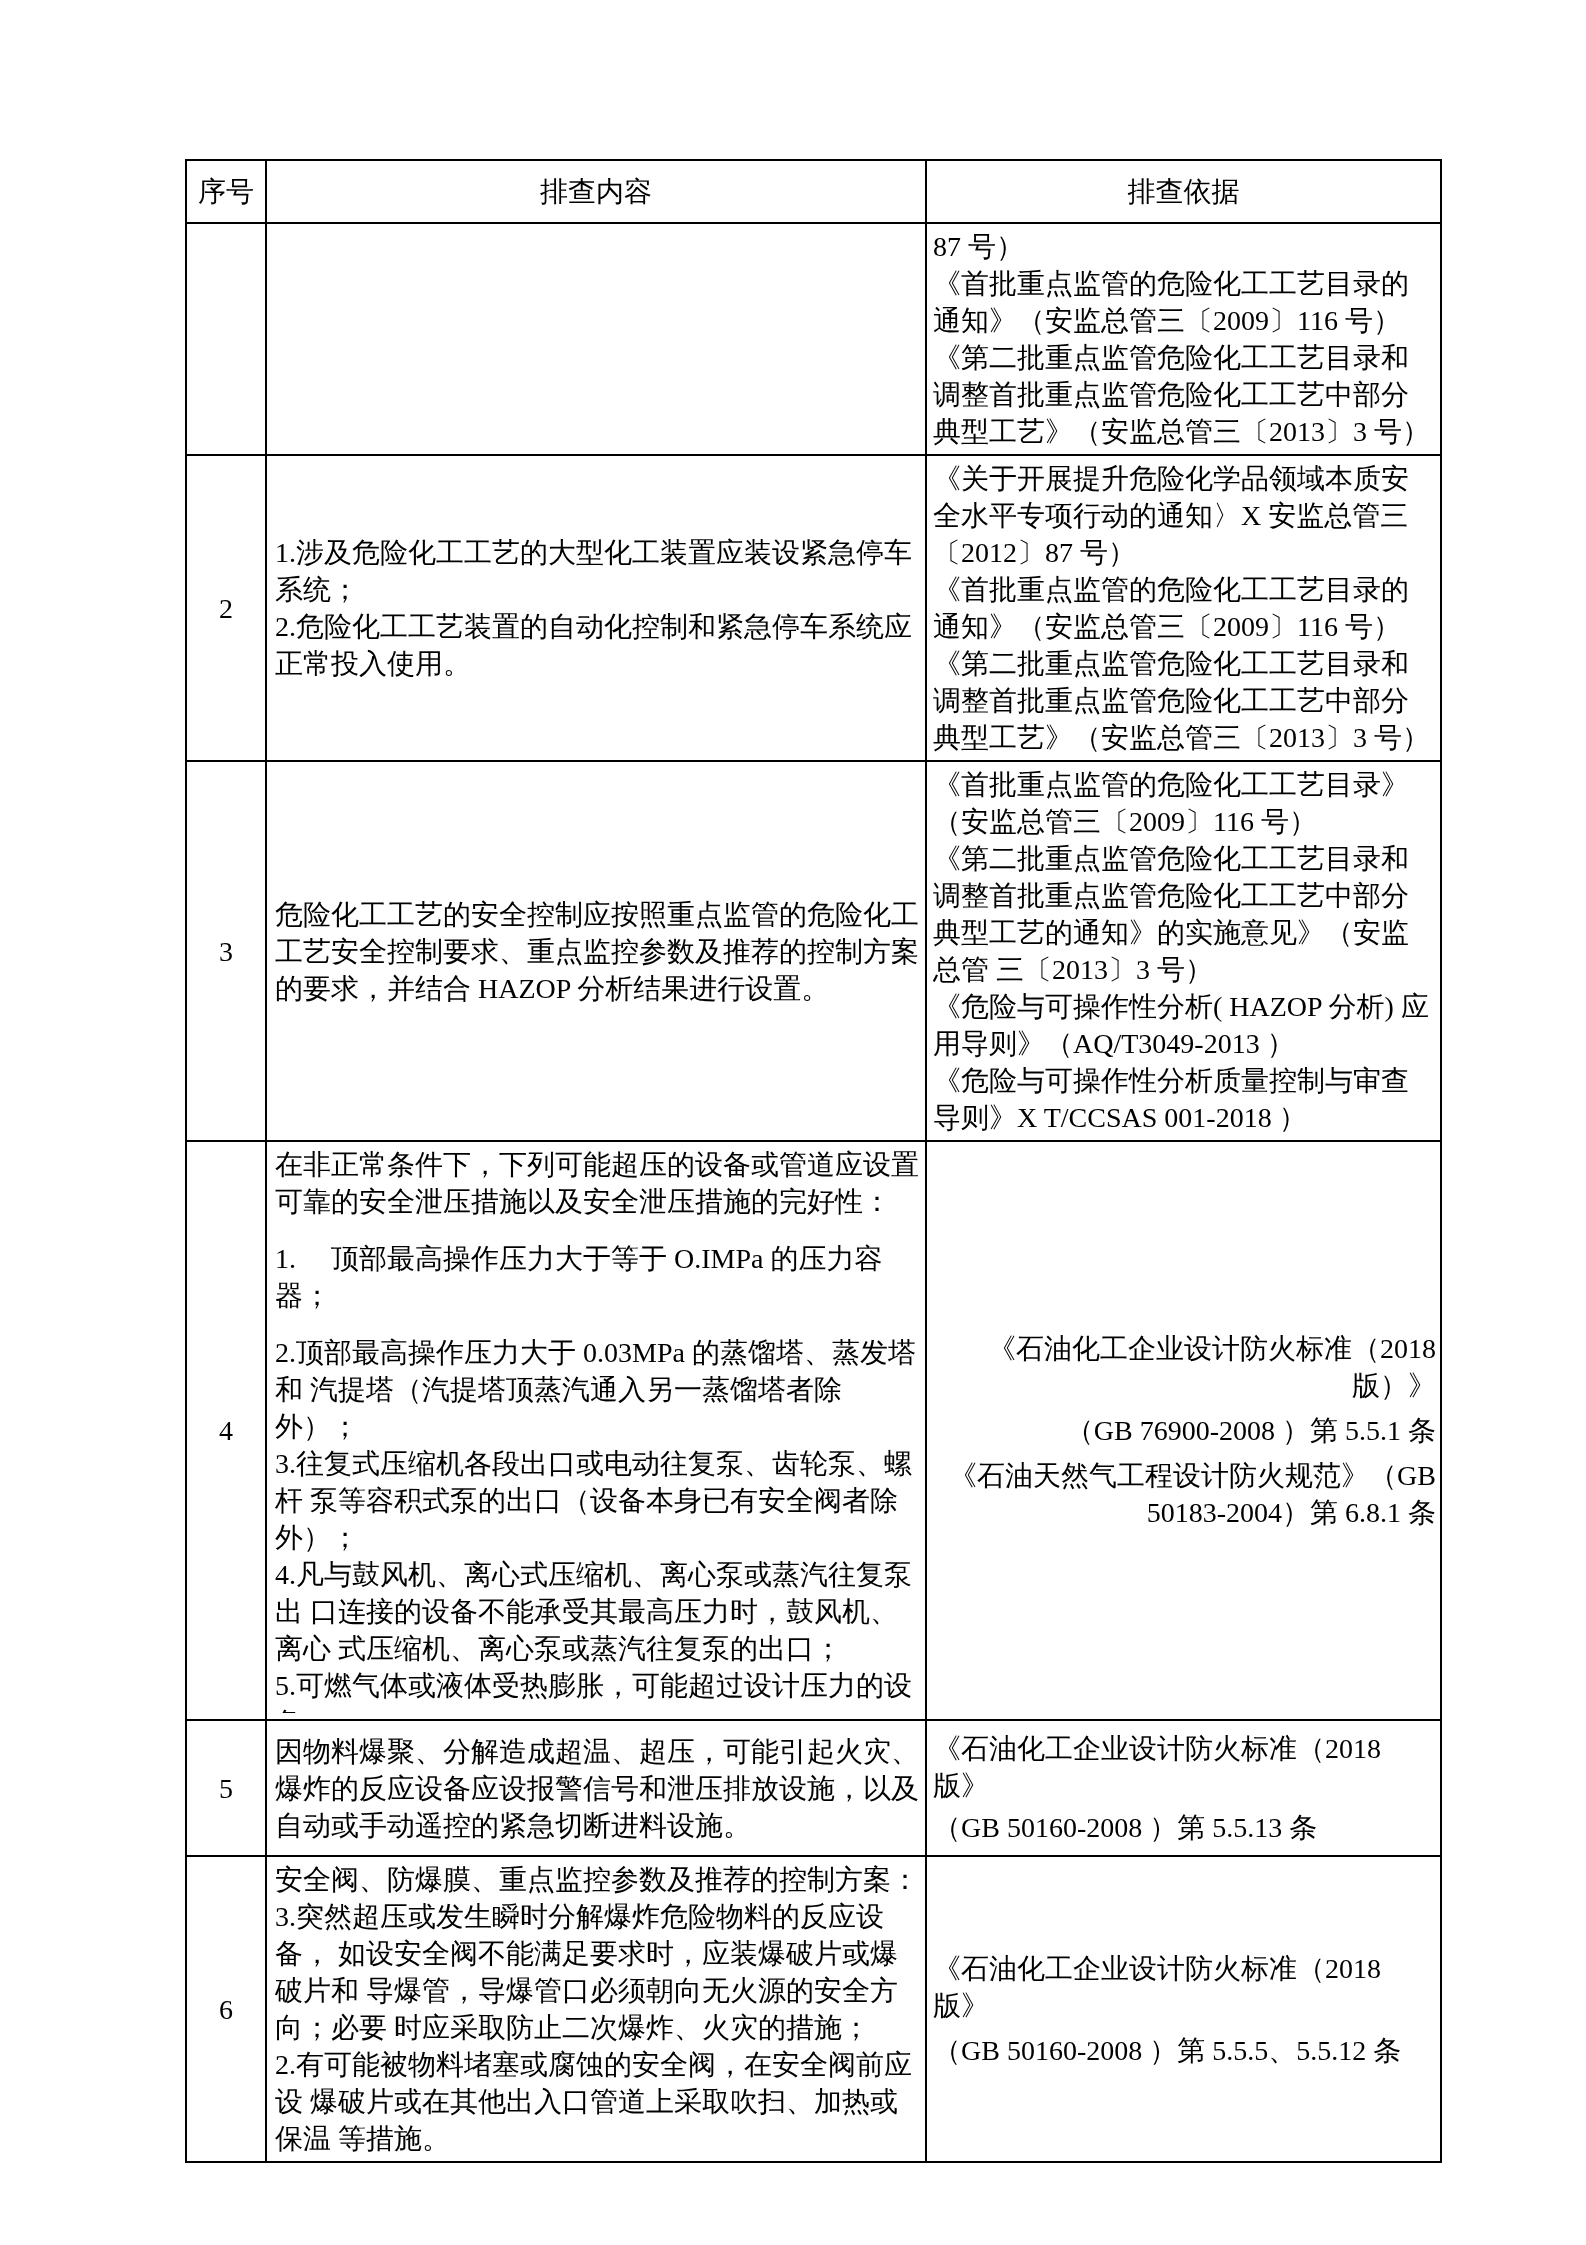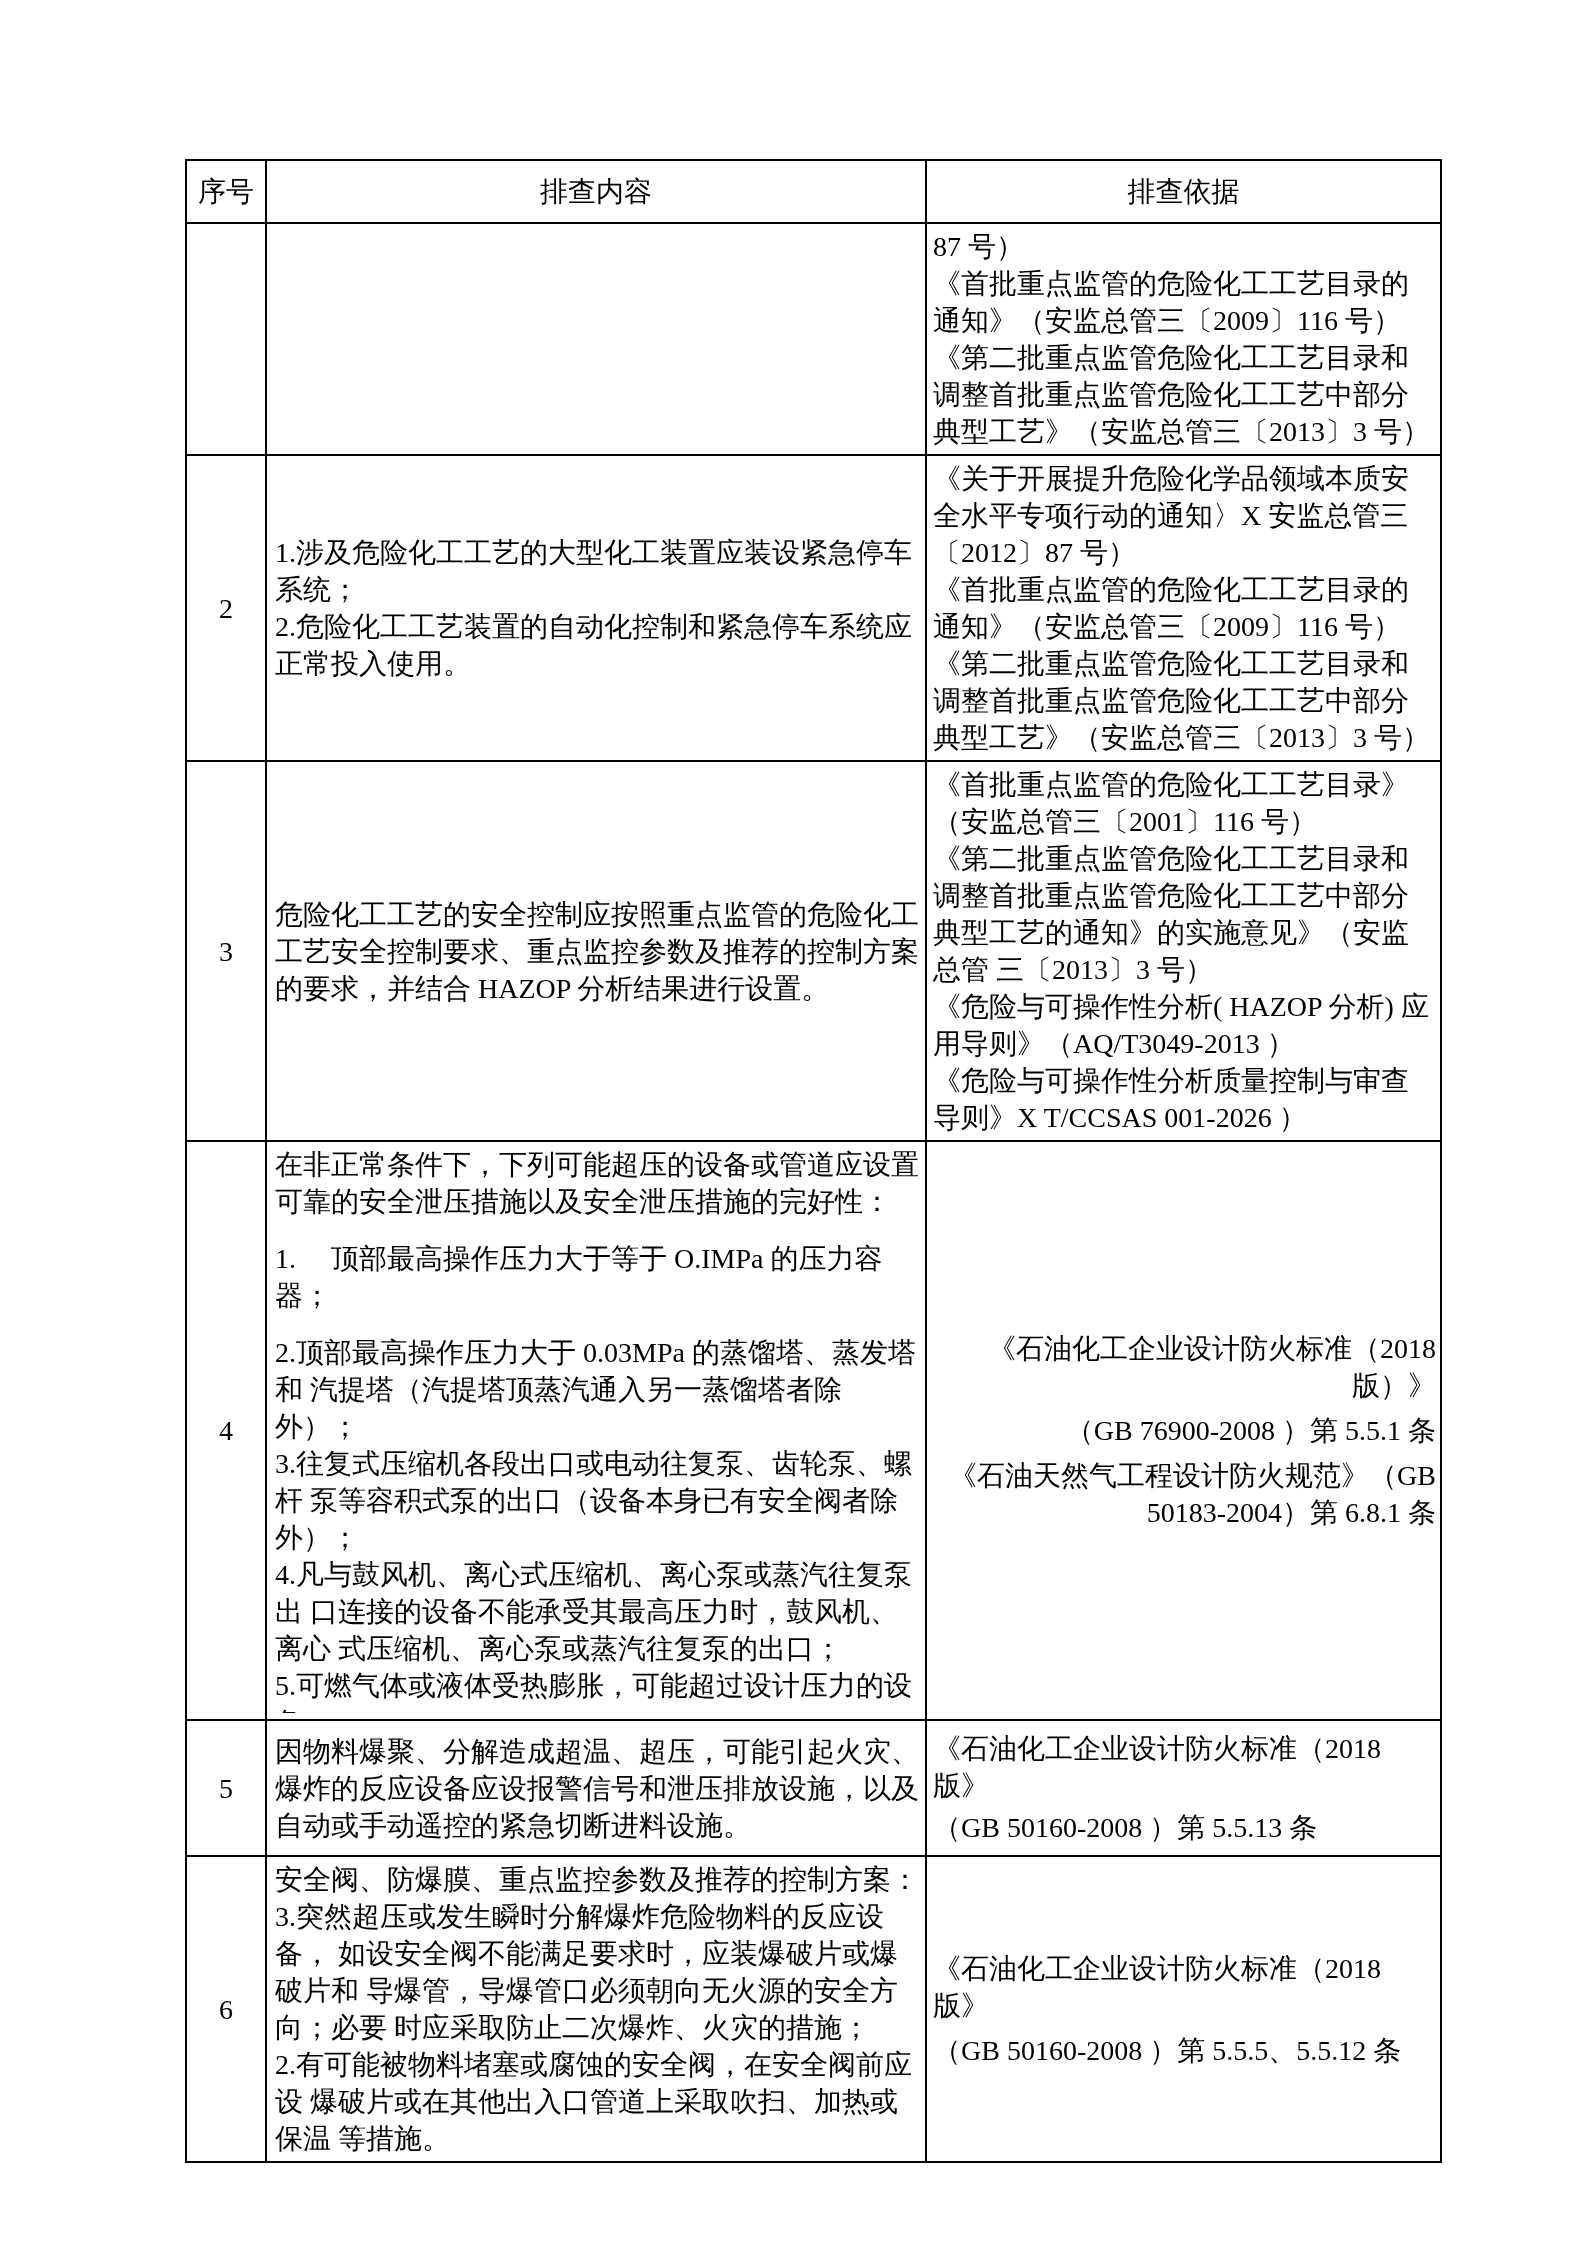--- a/index.html
+++ b/index.html
@@ -123,24 +123,24 @@
         </tr>
         <tr class="data-row row-3">
           <td class="serial-cell">3</td>
           <td class="content-cell">
             <div class="cell-inner">
               <div class="para">危险化工工艺的安全控制应按照重点监管的危险化工 工艺安全控制要求、重点监控参数及推荐的控制方案 的要求，并结合 HAZOP 分析结果进行设置。</div>
             </div>
           </td>
           <td class="basis-cell">
             <div class="cell-inner">
-              <div class="para">《首批重点监管的危险化工工艺目录》（安监总管三〔2001〕116 号）</div>
+              <div class="para">《首批重点监管的危险化工工艺目录》（安监总管三〔2009〕116 号）</div>
               <div class="para">《第二批重点监管危险化工工艺目录和调整首批重点监管危险化工工艺中部分典型工艺的通知》的实施意见》（安监总管 三〔2013〕3 号）</div>
               <div class="para">《危险与可操作性分析( HAZOP 分析) 应 用导则》（AQ/T3049-2013 ）</div>
-              <div class="para">《危险与可操作性分析质量控制与审查导则》X T/CCSAS 001-2026 ）</div>
+              <div class="para">《危险与可操作性分析质量控制与审查导则》X T/CCSAS 001-2018 ）</div>
             </div>
           </td>
         </tr>
         <tr class="data-row row-4">
           <td class="serial-cell">4</td>
           <td class="content-cell">
             <div class="cell-inner">
               <div class="para">在非正常条件下，下列可能超压的设备或管道应设置 可靠的安全泄压措施以及安全泄压措施的完好性：</div>
               <div class="para">1.　 顶部最高操作压力大于等于 O.IMPa 的压力容器；</div>
               <div class="para">2.顶部最高操作压力大于 0.03MPa 的蒸馏塔、蒸发塔和 汽提塔（汽提塔顶蒸汽通入另一蒸馏塔者除外）；</div>

